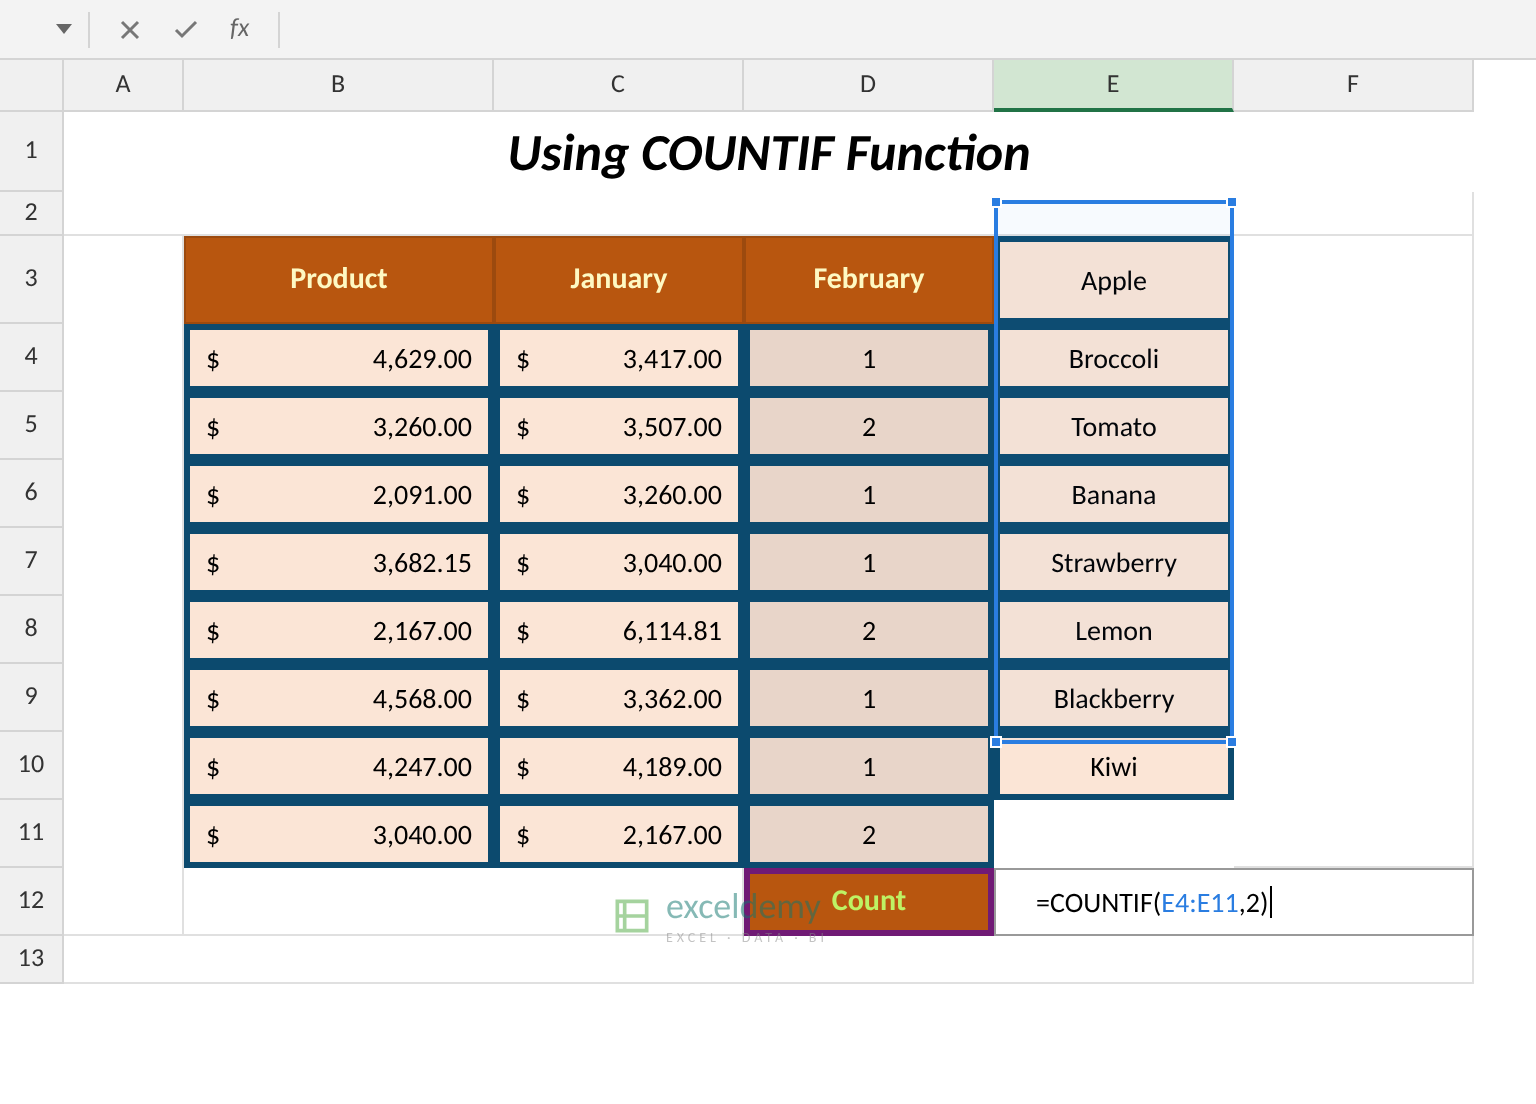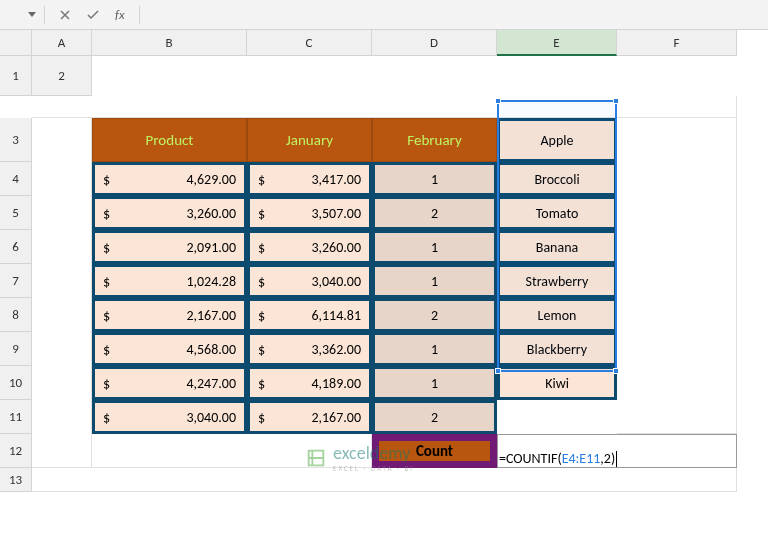--- a/index.html
+++ b/index.html
@@ -17,34 +17,34 @@
     .col-hdr { border-right: 1px solid #d4d4d4; border-bottom: 1px solid #d4d4d4; background: #f0f0f0; display: flex; align-items: center; justify-content: center; font-size: 13px; color: #333; }
     .col-hdr.active { background: #d2e6d2; border-bottom: 2px solid #217346; }
     .row-hdr { border-right: 1px solid #d4d4d4; border-bottom: 1px solid #d4d4d4; background: #f0f0f0; display: flex; align-items: center; justify-content: center; font-size: 13px; color: #333; }
     .cell-bg { border-right: 1px solid #e0e0e0; border-bottom: 1px solid #e0e0e0; background: #fff; }
     
     .title-row { grid-column: 2 / 8; display: flex; align-items: center; justify-content: center; }
     .title-text { font-size: 26px; font-weight: bold; font-style: italic; color: #000; }
     
     .data-table { grid-column: 3 / 7; grid-row: 4 / 13; display: grid; grid-template-columns: 155px 125px 125px 120px; grid-template-rows: 44px repeat(8, 34px); }
     
-    .th { background: #b8560f; color: #bef264; font-weight: normal; display: flex; align-items: center; justify-content: center; border: 1px solid #9c4a0e; font-size: 15px; }
+    .th { background: #b8560f; color: #fef9c3; font-weight: bold; display: flex; align-items: center; justify-content: center; border: 1px solid #9c4a0e; font-size: 15px; }
     .td { background: #fbe5d6; border: 3px solid #0c4a6e; display: flex; align-items: center; font-size: 14px; color: #000; }
     .td.center { justify-content: center; }
     .td.money { padding: 0 8px; justify-content: space-between; }
     .td.money .ds { }
     .td.money .amt { }
     .td.helper { background: #e8d5c9; justify-content: center; }
     
     .range-overlay { position: absolute; border: 2px solid #2a7de1; background: rgba(42,125,225,0.04); pointer-events: none; }
     .range-handle { position: absolute; width: 6px; height: 6px; background: #2a7de1; border: 1px solid #fff; }
     
-    .count-cell { grid-column: 5 / 6; grid-row: 13 / 14; background: #b8560f; color: #000000; font-weight: bold; display: flex; align-items: center; justify-content: center; border: 7px solid #701a75; font-size: 15px; }
-    
-    .formula-cell { grid-column: 6 / 8; grid-row: 13 / 14; display: flex; align-items: flex-end; padding-left: 1px; font-size: 14px; border: 1px solid #999; }
+    .count-cell { grid-column: 5 / 6; grid-row: 13 / 14; background: #b8560f; color: #bef264; font-weight: bold; display: flex; align-items: center; justify-content: center; border: 3px solid #701a75; font-size: 15px; }
+    
+    .formula-cell { grid-column: 6 / 8; grid-row: 13 / 14; display: flex; align-items: center; padding-left: 20px; font-size: 14px; border: 1px solid #999; }
     .formula-cell .f-black { color: #000; }
     .formula-cell .f-ref { color: #2a7de1; }
     .text-cursor { display: inline-block; width: 1px; height: 16px; background: #000; margin-left: 1px; }
     
     .watermark { position: absolute; top: 442px; left: 305px; display: flex; align-items: center; gap: 6px; opacity: 0.5; }
     .wm-logo { width: 22px; height: 22px; }
     .wm-text { font-size: 18px; color: #0f766e; font-weight: 300; }
     .wm-sub { font-size: 7px; letter-spacing: 2px; color: #888; }
     
     .dropdown-icon { position: absolute; width: 0; height: 0; border-left: 4px solid transparent; border-right: 4px solid transparent; border-top: 5px solid #666; }
@@ -72,20 +72,23 @@
 <div class="grid-area">
   <div class="corner"></div>
   <div class="col-hdr">A</div>
   <div class="col-hdr">B</div>
   <div class="col-hdr">C</div>
   <div class="col-hdr">D</div>
   <div class="col-hdr active">E</div>
   <div class="col-hdr">F</div>
 
   <div class="row-hdr">1</div>
+  <div class="title-row">
+      <span class="title-text">Using COUNTIF Function</span>
+    </div>
 
   <div class="row-hdr">2</div>
   <div class="cell-bg" style="grid-column:2/8;"></div>
 
   <div class="row-hdr">3</div>
   <div class="cell-bg" style="grid-column:2/3;grid-row:4/14;"></div>
 
   <div class="row-hdr" style="grid-row:5">4</div>
   <div class="row-hdr" style="grid-row:6">5</div>
   <div class="row-hdr" style="grid-row:7">6</div>
@@ -127,21 +130,21 @@
         <span class="amt">2,091.00</span>
       </div>
       <div class="td money">
         <span class="ds">$</span>
         <span class="amt">3,260.00</span>
       </div>
       <div class="td helper">1</div>
       <div class="td center">Banana</div>
       <div class="td money">
         <span class="ds">$</span>
-        <span class="amt">1,024.28</span>
+        <span class="amt">3,682.15</span>
       </div>
       <div class="td money">
         <span class="ds">$</span>
         <span class="amt">3,040.00</span>
       </div>
       <div class="td helper">1</div>
       <div class="td center">Strawberry</div>
       <div class="td money">
         <span class="ds">$</span>
         <span class="amt">2,167.00</span>

